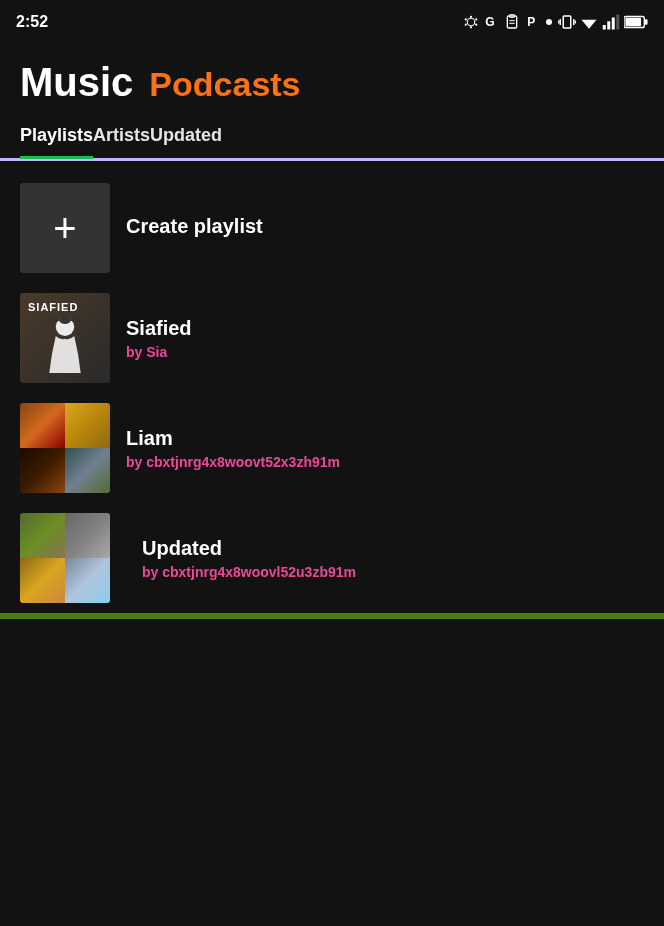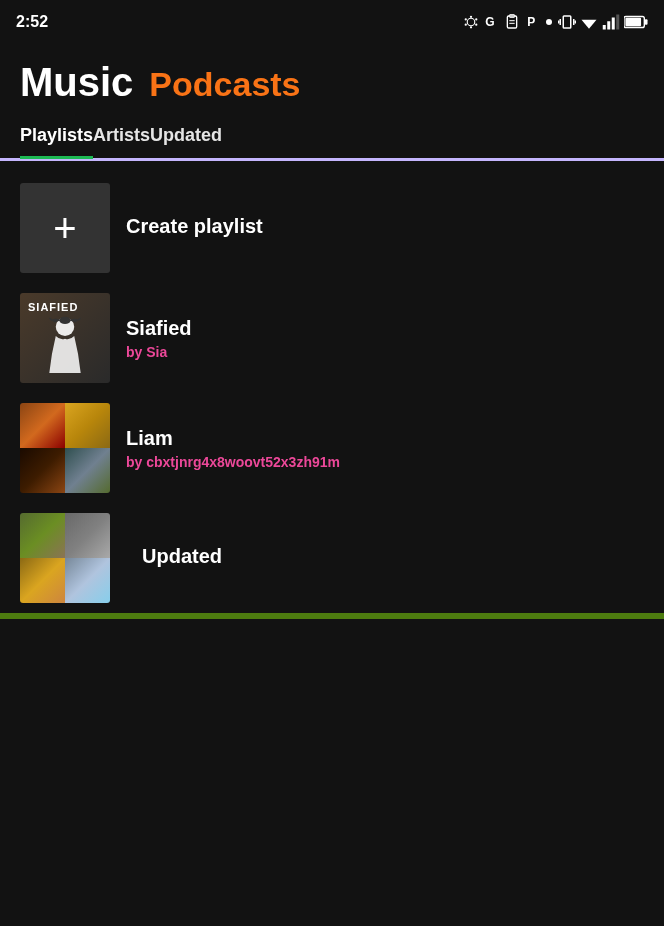--- a/index.html
+++ b/index.html
@@ -313,16 +313,17 @@
 
   <div class="playlist-item playlist-item-updated">
     <div class="updated-thumb">
       <div class="updated-cell updated-cell-1"></div>
       <div class="updated-cell updated-cell-2"></div>
       <div class="updated-cell updated-cell-3"></div>
       <div class="updated-cell updated-cell-4"></div>
     </div>
     <div class="playlist-info">
       <div class="playlist-name">Updated</div>
+      <div class="playlist-by">by cbxtjnrg4x8woovl52u3zb91m</div>
     </div>
   </div>
 
 </div>
 
 </body></html>

